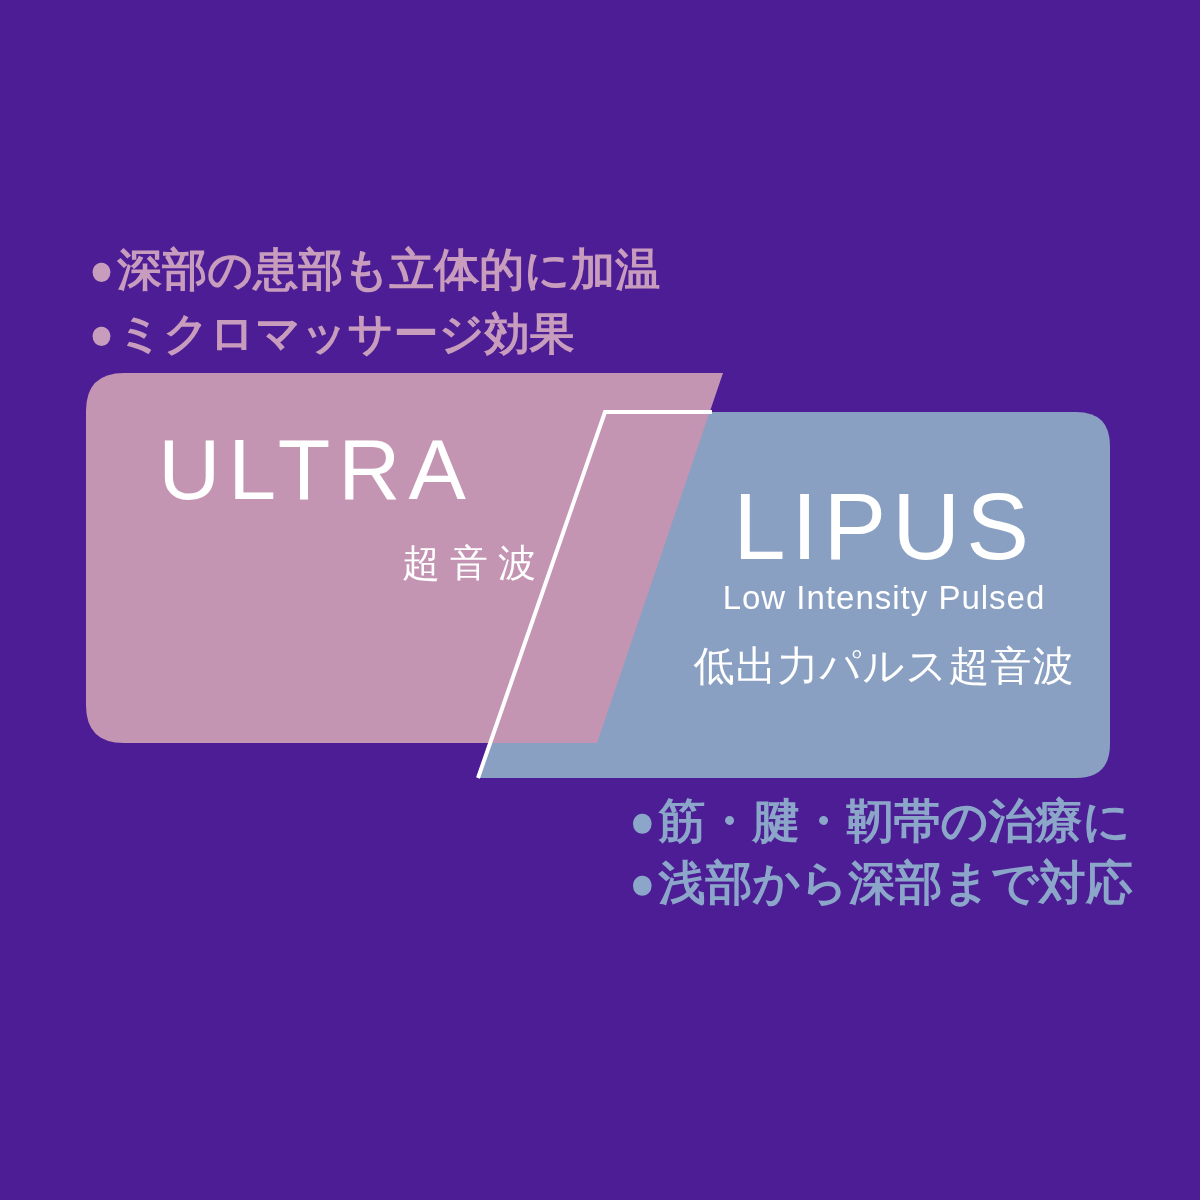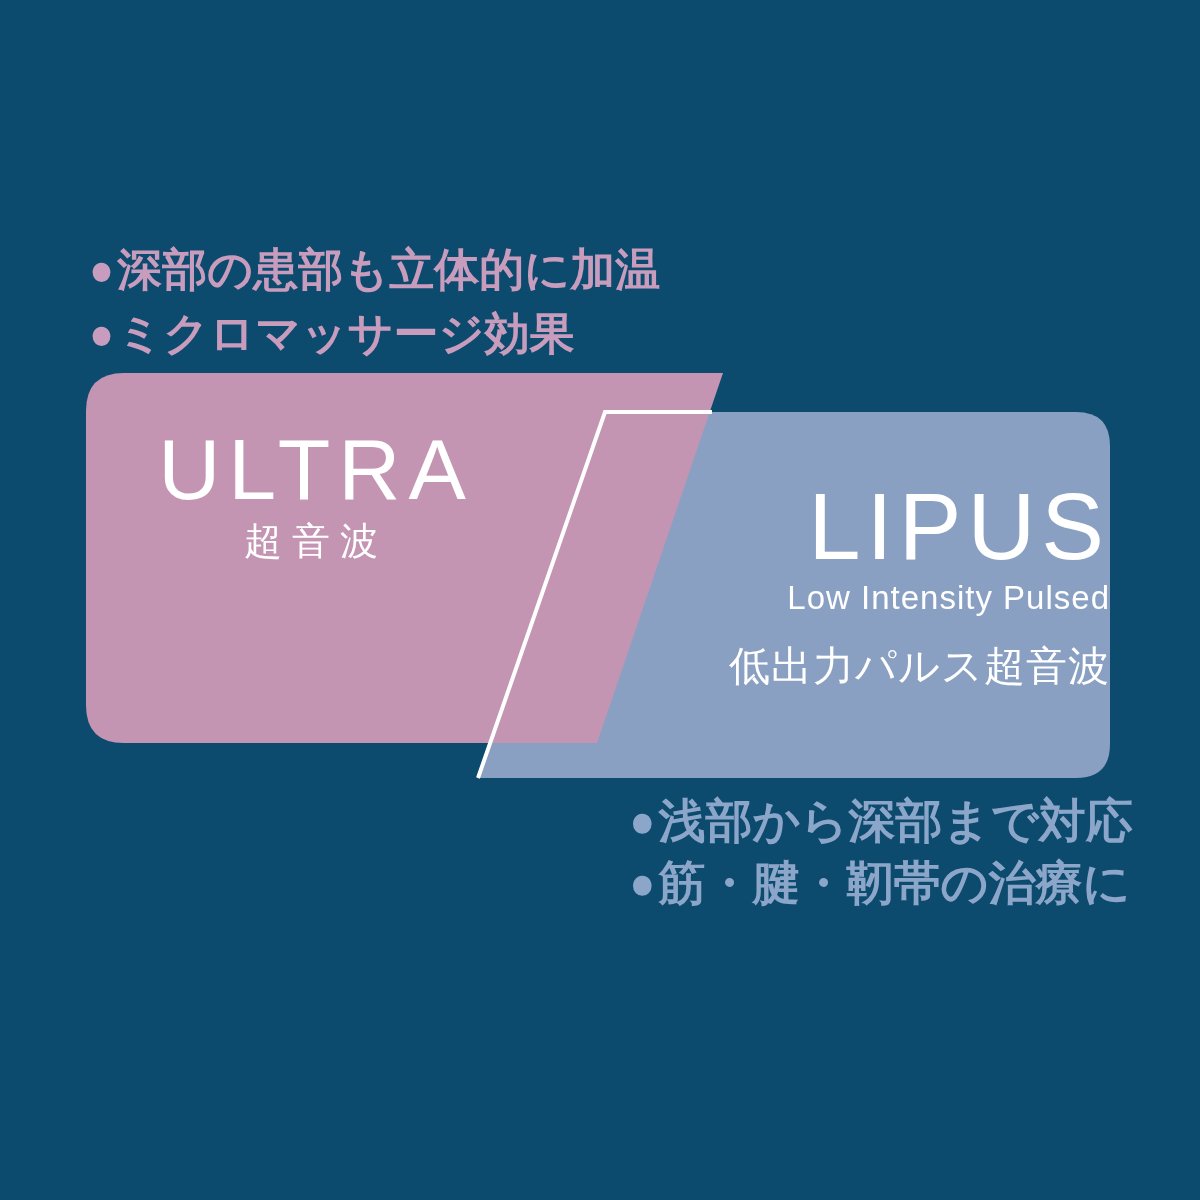--- a/index.html
+++ b/index.html
@@ -5,21 +5,21 @@
   html, body {
     margin: 0;
     padding: 0;
     background: #ffffff;
     font-family: "Liberation Sans", "DejaVu Sans", sans-serif;
   }
   .stage {
     position: relative;
     width: 1200px;
     height: 1200px;
-    background: #0c4a6e;
+    background: #4c1d95;
     overflow: hidden;
   }
   .panels-svg {
     position: absolute;
     left: 0;
     top: 0;
     width: 1200px;
     height: 1200px;
   }
   
@@ -56,32 +56,34 @@
     text-align: center;
     color: #ffffff;
   }
   .ultrasound-title {
     font-size: 86px;
     line-height: 99px;
     letter-spacing: 8px;
     font-weight: 400;
   }
   .ultrasound-subtitle-jp {
+    margin-top: 22px;
     font-size: 38px;
     line-height: 44px;
     letter-spacing: 10px;
     font-weight: 400;
+    text-align: right;
   }
   
   .lipus-text {
     position: absolute;
     left: 658px;
     top: 475px;
     width: 452px;
-    text-align: right;
+    text-align: center;
     color: #ffffff;
   }
   .lipus-title {
     font-size: 94px;
     line-height: 104px;
     letter-spacing: 6px;
     font-weight: 400;
   }
   .lipus-subtitle-en {
     font-size: 33px;
@@ -131,20 +133,20 @@
   <div class="lipus-text">
     <div class="lipus-title">LIPUS</div>
     <div class="lipus-subtitle-en">
       <div>Low Intensity Pulsed</div>
     </div>
     <div class="lipus-subtitle-jp">低出力パルス超音波</div>
   </div>
 
   <div class="bullet-list bottom">
     <div class="bullet-row">
-      <span class="bullet-glyph">●</span><span>浅部から深部まで対応</span>
+      <span class="bullet-glyph">●</span><span>筋・腱・靭帯の治療に</span>
     </div>
     <div class="bullet-row">
-      <span class="bullet-glyph">●</span><span>筋・腱・靭帯の治療に</span>
+      <span class="bullet-glyph">●</span><span>浅部から深部まで対応</span>
     </div>
   </div>
 
 </div>
 
 </body></html>

